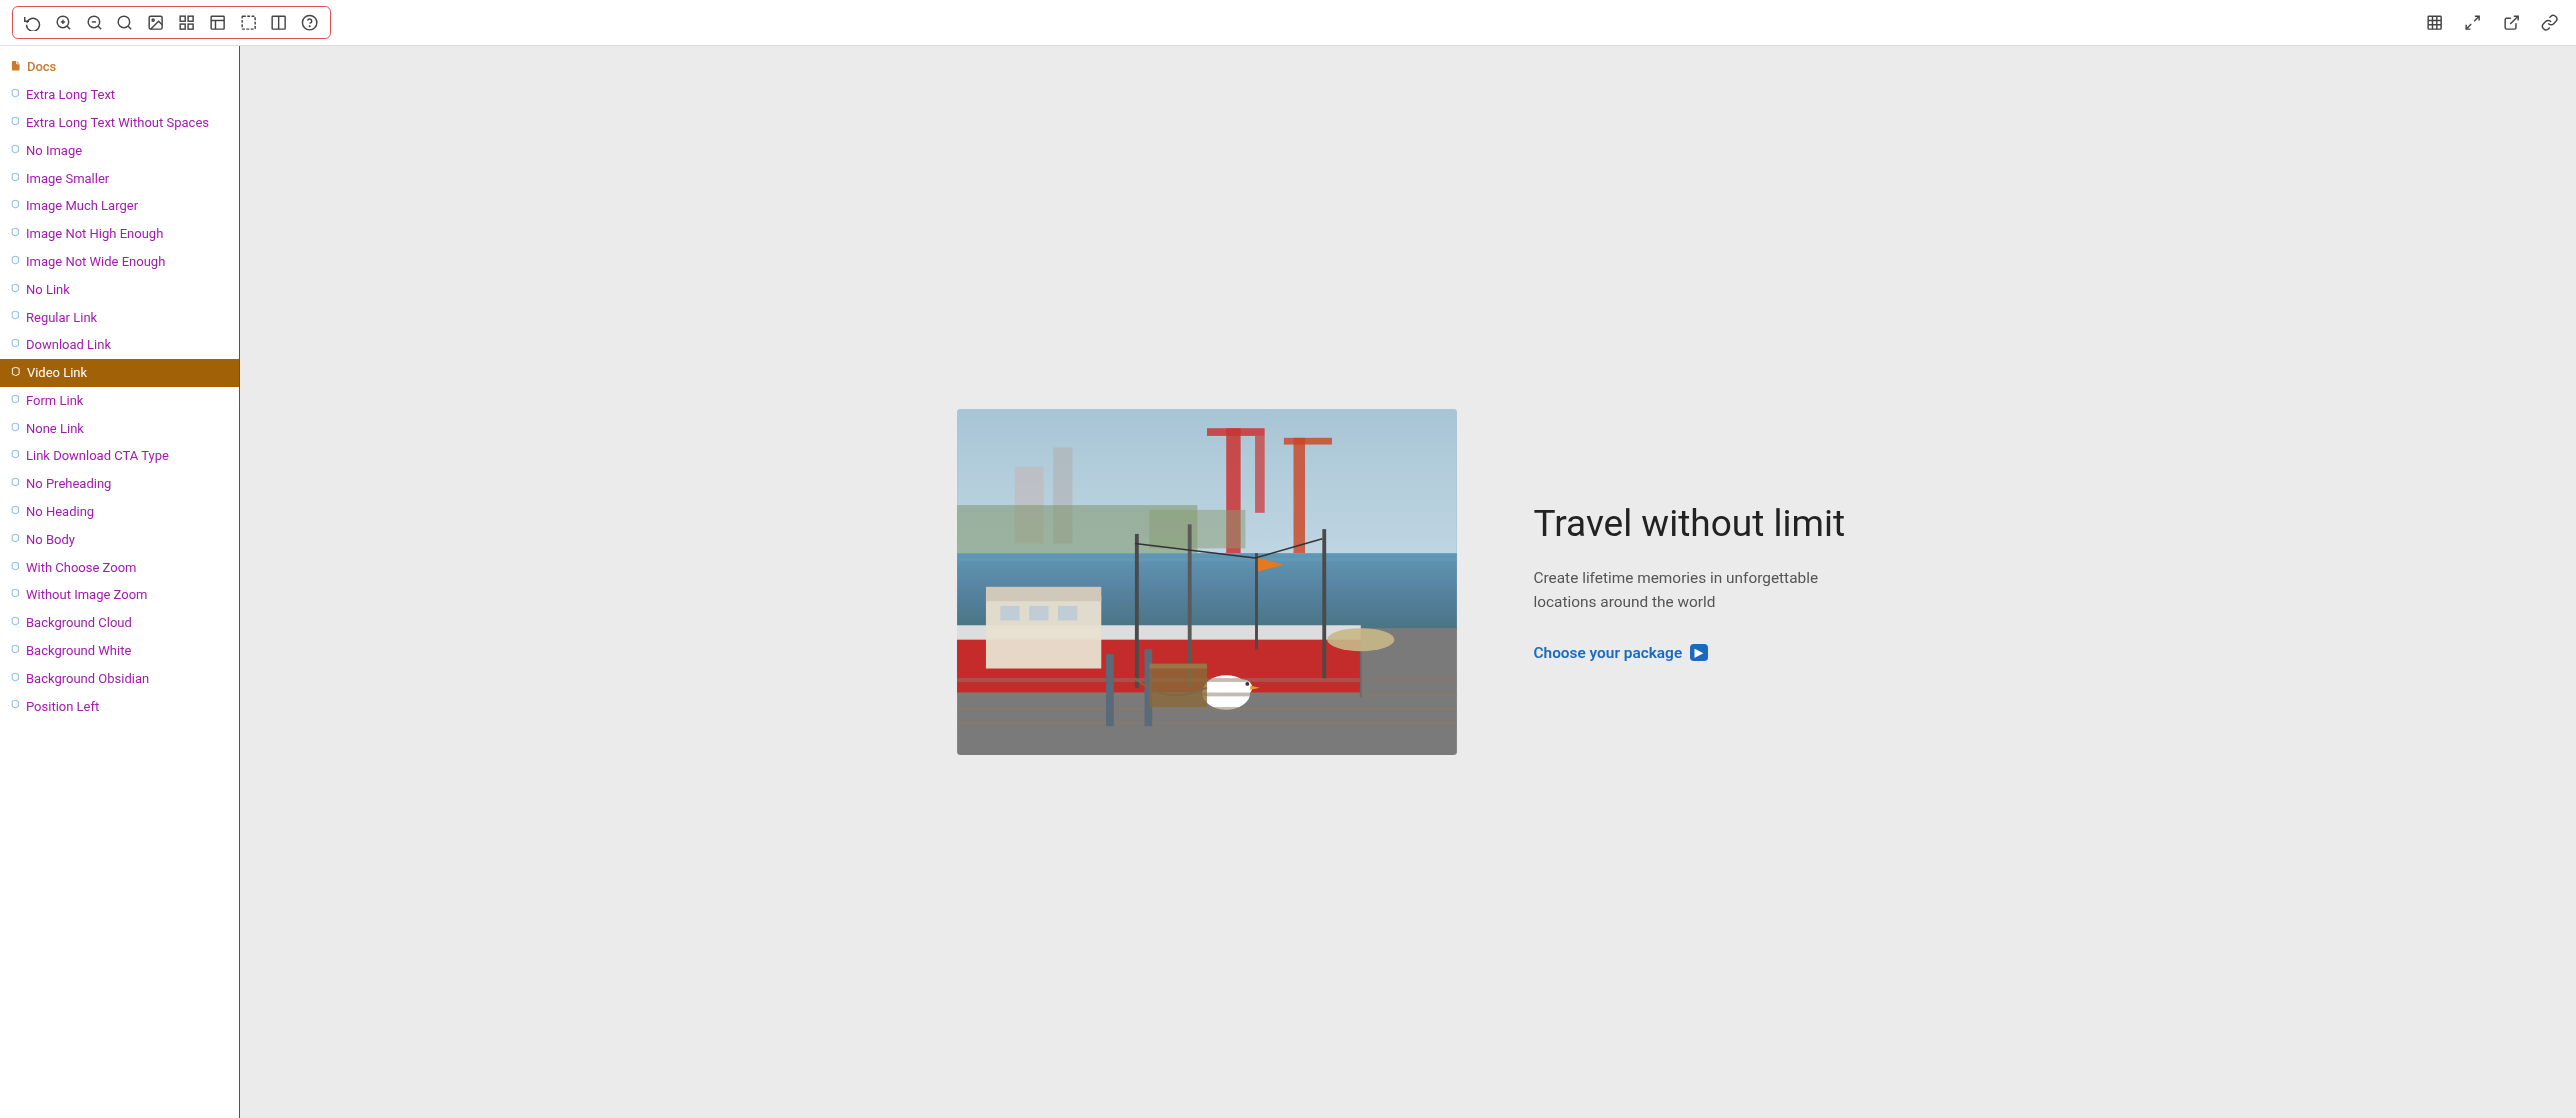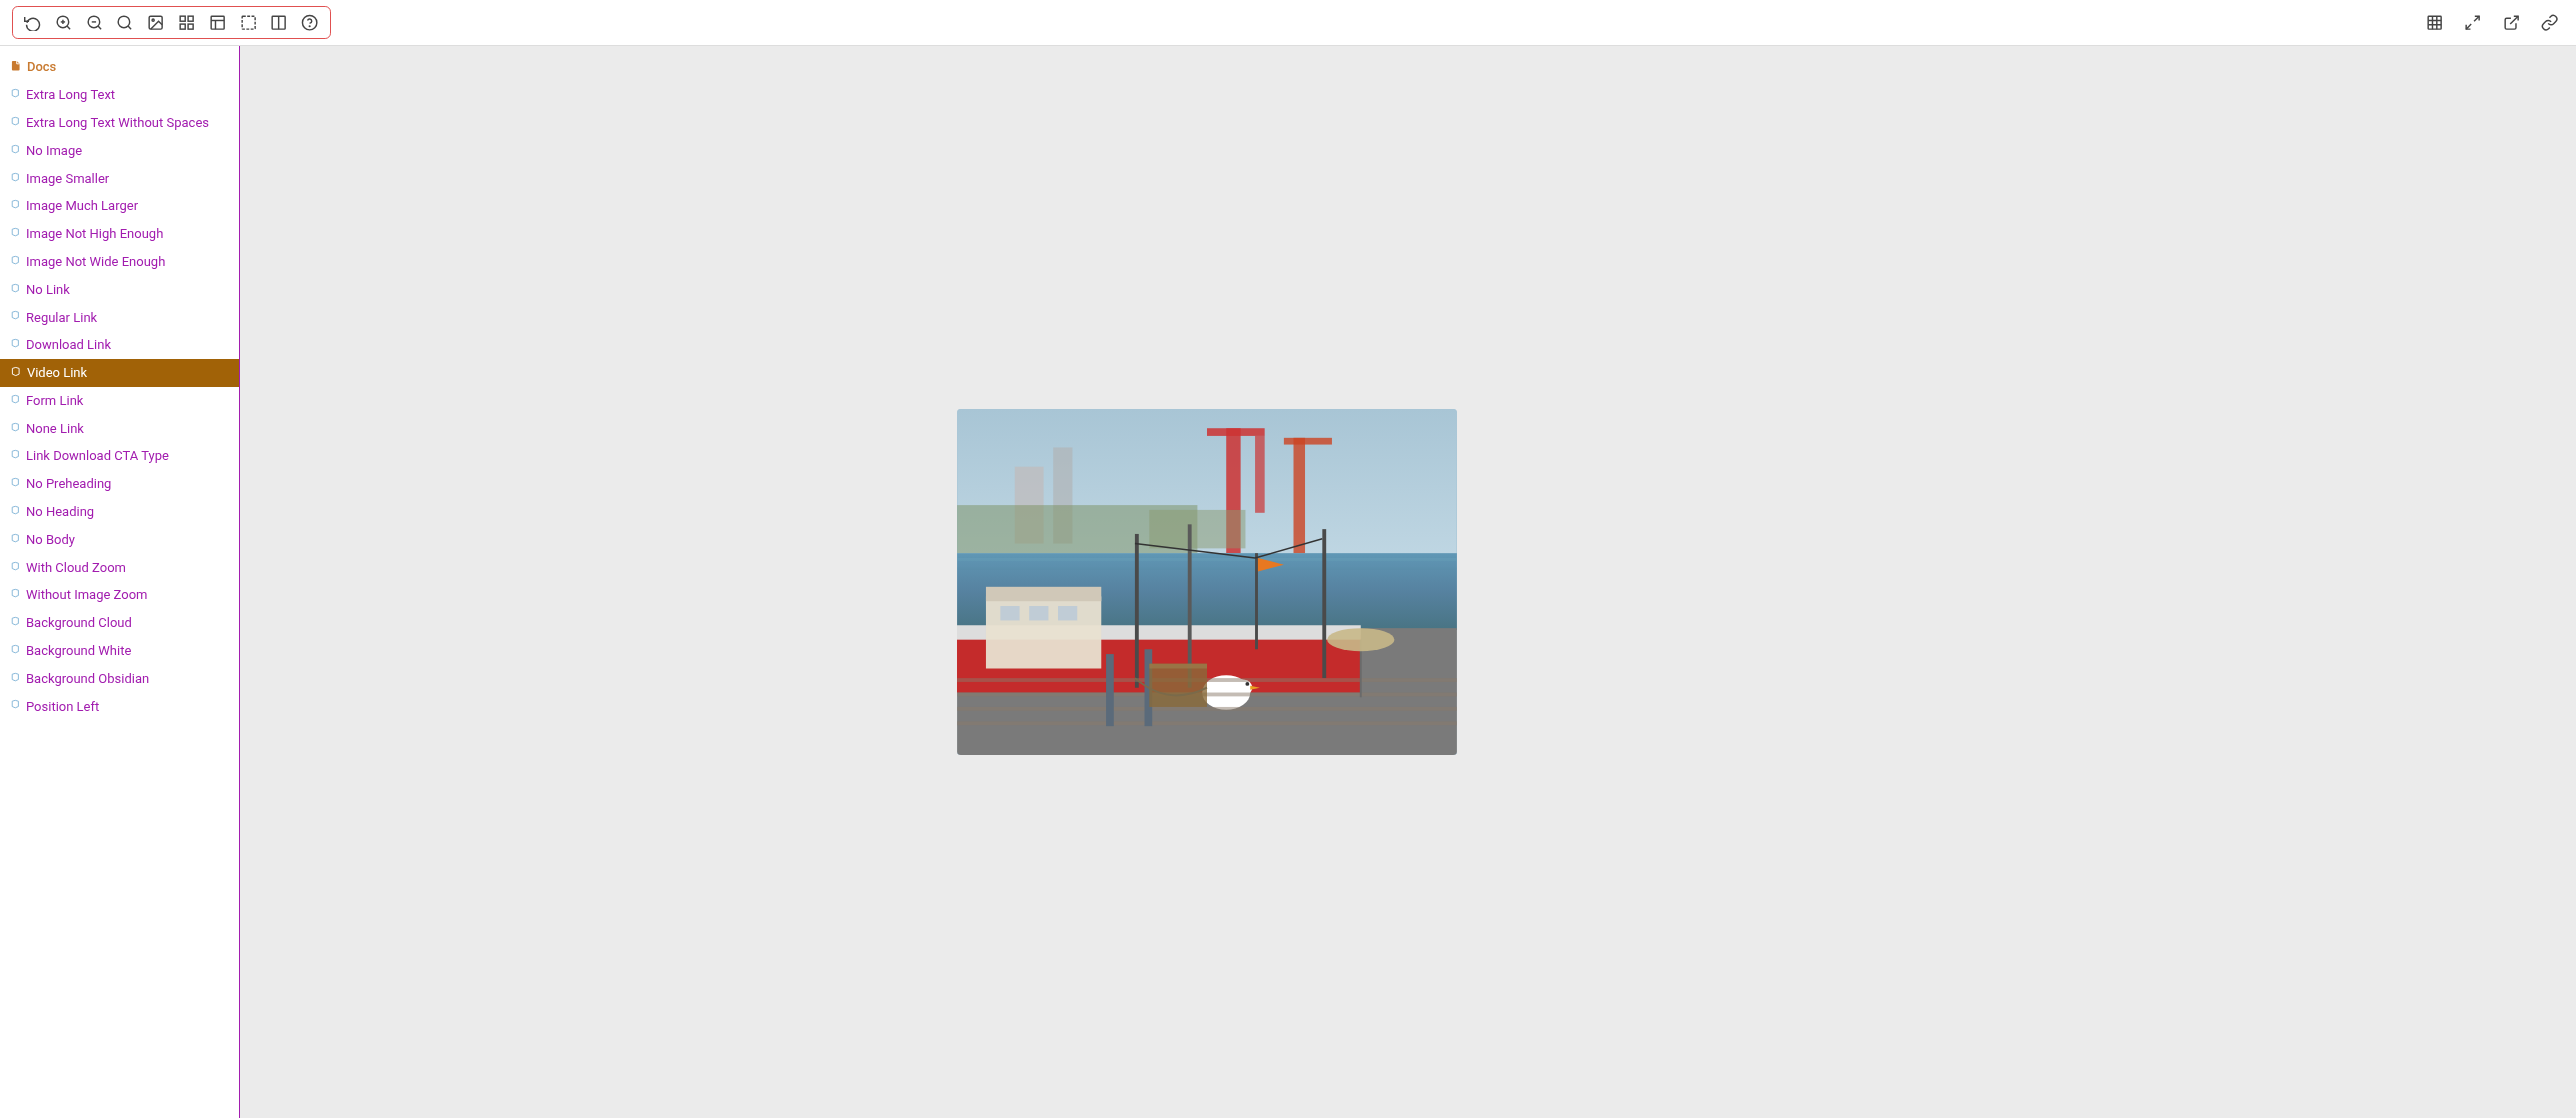--- a/index.html
+++ b/index.html
@@ -380,21 +380,21 @@
       <div class="sidebar-item">
         <span class="sidebar-icon"><svg width="10.6" height="10.6" viewBox="0 0 24 24" fill="none" stroke="#7ab0d4" stroke-width="2">
             <path d="M5 5m0 0l7-2 7 2v12l-7 3-7-3z"></path>
           </svg></span>
         <span>No Body</span>
       </div>
       <div class="sidebar-item">
         <span class="sidebar-icon"><svg width="10.6" height="10.6" viewBox="0 0 24 24" fill="none" stroke="#7ab0d4" stroke-width="2">
             <path d="M5 5m0 0l7-2 7 2v12l-7 3-7-3z"></path>
           </svg></span>
-        <span>With Cloud Zoom</span>
+        <span>With Choose Zoom</span>
       </div>
       <div class="sidebar-item">
         <span class="sidebar-icon"><svg width="10.6" height="10.6" viewBox="0 0 24 24" fill="none" stroke="#7ab0d4" stroke-width="2">
             <path d="M5 5m0 0l7-2 7 2v12l-7 3-7-3z"></path>
           </svg></span>
         <span>Without Image Zoom</span>
       </div>
       <div class="sidebar-item">
         <span class="sidebar-icon"><svg width="10.6" height="10.6" viewBox="0 0 24 24" fill="none" stroke="#7ab0d4" stroke-width="2">
             <path d="M5 5m0 0l7-2 7 2v12l-7 3-7-3z"></path>
@@ -497,16 +497,24 @@
 
           <line x1="420" y1="240" x2="420" y2="300" stroke="#6a6a6a" stroke-width="2"></line>
           <ellipse cx="420" cy="240" rx="35" ry="12" fill="#c8b888" opacity="0.9"></ellipse>
 
           <rect x="200" y="265" width="60" height="45" fill="#8a6a3a" opacity="0.8"></rect>
           <rect x="200" y="265" width="60" height="5" fill="#9a7a4a" opacity="0.8"></rect>
 
           <path d="M 185 280 Q 220 310 260 290" stroke="#7a6a4a" stroke-width="2" fill="none"></path>
         </svg>
       </div>
+      <div class="preview-text">
+        <h1 class="preview-heading">Travel without limit</h1>
+        <p class="preview-body">Create lifetime memories in unforgettable locations around the world</p>
+        <a class="preview-link">
+          <span>Choose your package</span>
+          <span class="video-icon">▶</span>
+        </a>
+      </div>
     </div>
   </div>
 </div>
 
 
 </body></html>

